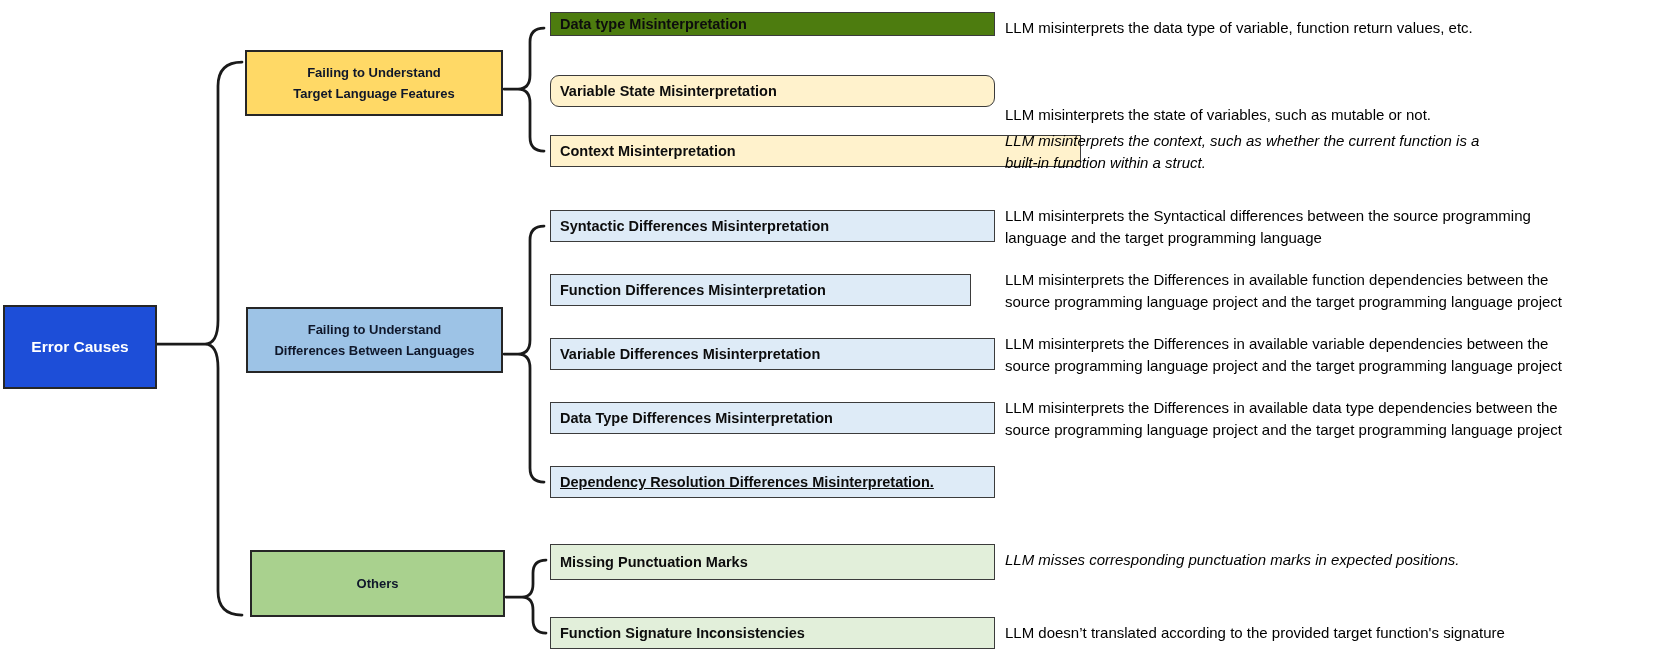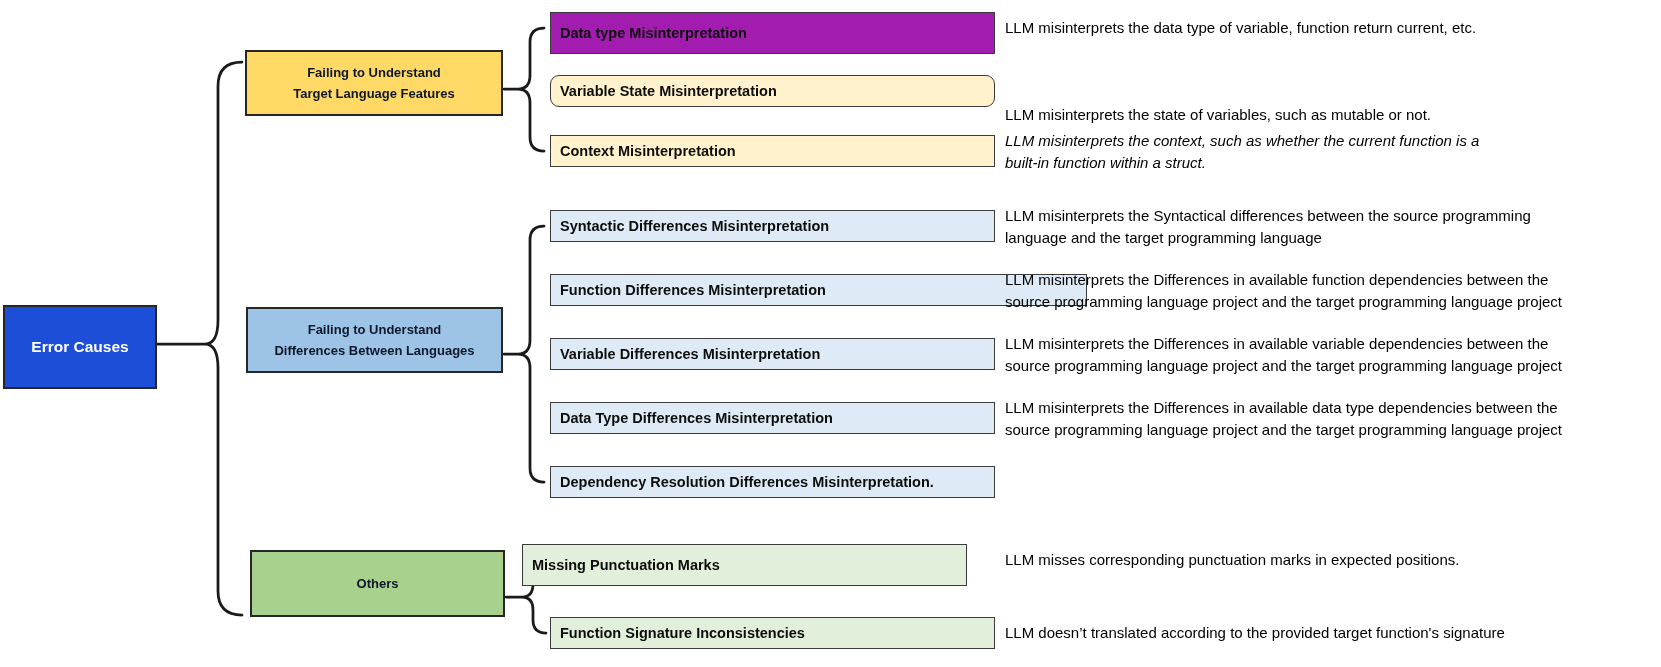--- a/index.html
+++ b/index.html
@@ -48,60 +48,60 @@
 <div id="stage">
   <svg id="lines" width="1661" height="667" viewBox="0 0 1661 667">
       <path d="M 242 62 Q 218 62 218 86 L 218 320 Q 218 344 205 344 Q 218 344 218 368 L 218 591 Q 218 615 242 615 M 157 344 L 206 344" fill="none" stroke="#1A1A1A" stroke-width="2.75" stroke-linecap="round" stroke-linejoin="round"></path>
       <path d="M 544 28 Q 530 28 530 42 L 530 75 Q 530 89 518 89 Q 530 89 530 103 L 530 137 Q 530 151 544 151 M 504 89 L 519 89" fill="none" stroke="#1A1A1A" stroke-width="2.75" stroke-linecap="round" stroke-linejoin="round"></path>
       <path d="M 544 226 Q 530 226 530 240 L 530 340 Q 530 354 518 354 Q 530 354 530 368 L 530 468 Q 530 482 544 482 M 504 354 L 519 354" fill="none" stroke="#1A1A1A" stroke-width="2.75" stroke-linecap="round" stroke-linejoin="round"></path>
       <path d="M 546 560 Q 533 560 533 573 L 533 584 Q 533 597 522 597 Q 533 597 533 610 L 533 620 Q 533 633 546 633 M 506 597 L 523 597" fill="none" stroke="#1A1A1A" stroke-width="2.75" stroke-linecap="round" stroke-linejoin="round"></path>
     </svg>
   <div class="node root-node" id="root-node" style="left: 3px; top: 305px; width: 154px; height: 84px; background: #1d4ed8; color: rgb(255, 255, 255);">Error Causes</div>
 <div class="node cat-node" style="left: 245px; top: 50px; width: 258px; height: 66px; background: rgb(255, 217, 102);">Failing to Understand
 Target Language Features</div>
-    <div class="node leaf-node" style="left: 550px; top: 12px; width: 445px; height: 42px; background: #a21caf; text-align: center;">
+    <div class="node leaf-node" style="left: 550px; top: 12px; width: 445px; height: 24px; background: #4d7c0f; text-align: center;">
       <span>Data type Misinterpretation</span>
     </div>
-    <div class="desc" style="left: 1005px; top: 28px;">LLM misinterprets the data type of variable, function return current, etc.</div>
+    <div class="desc" style="left: 1005px; top: 28px;">LLM misinterprets the data type of variable, function return values, etc.</div>
     <div class="node leaf-node" style="left: 550px; top: 75px; width: 445px; height: 32px; background: rgb(255, 242, 204); border-radius: 9px;">
       <span>Variable State Misinterpretation</span>
     </div>
     <div class="desc" style="left: 1005px; top: 91px; margin-top: 24px;">LLM misinterprets the state of variables, such as mutable or not.</div>
-    <div class="node leaf-node" style="left: 550px; top: 135px; width: 445px; height: 32px; background: rgb(255, 242, 204);">
+    <div class="node leaf-node" style="left: 550px; top: 135px; width: 531px; height: 32px; background: rgb(255, 242, 204);">
       <span>Context Misinterpretation</span>
     </div>
     <div class="desc" style="left: 1005px; top: 151px; font-style: italic;">LLM misinterprets the context, such as whether the current function is a
 built-in function within a struct.</div>
     <div class="node cat-node" style="left: 246px; top: 307px; width: 257px; height: 66px; background: rgb(157, 195, 230);">Failing to Understand
 Differences Between Languages</div>
     <div class="node leaf-node" style="left: 550px; top: 210px; width: 445px; height: 32px; background: rgb(222, 235, 247);">
       <span>Syntactic Differences Misinterpretation</span>
     </div>
     <div class="desc" style="left: 1005px; top: 226px;">LLM misinterprets the Syntactical differences between the source programming
 language and the target programming language</div>
-    <div class="node leaf-node" style="left: 550px; top: 274px; width: 537px; height: 32px; background: rgb(222, 235, 247);">
+    <div class="node leaf-node" style="left: 550px; top: 274px; width: 421px; height: 32px; background: rgb(222, 235, 247);">
       <span>Function Differences Misinterpretation</span>
     </div>
     <div class="desc" style="left: 1005px; top: 290px;">LLM misinterprets the Differences in available function dependencies between the
 source programming language project and the target programming language project</div>
     <div class="node leaf-node" style="left: 550px; top: 338px; width: 445px; height: 32px; background: rgb(222, 235, 247);">
       <span>Variable Differences Misinterpretation</span>
     </div>
     <div class="desc" style="left: 1005px; top: 354px;">LLM misinterprets the Differences in available variable dependencies between the
 source programming language project and the target programming language project</div>
     <div class="node leaf-node" style="left: 550px; top: 402px; width: 445px; height: 32px; background: rgb(222, 235, 247);">
       <span>Data Type Differences Misinterpretation</span>
     </div>
     <div class="desc" style="left: 1005px; top: 418px;">LLM misinterprets the Differences in available data type dependencies between the
 source programming language project and the target programming language project</div>
-    <div class="node leaf-node" style="left: 550px; top: 466px; width: 445px; height: 32px; background: rgb(222, 235, 247);">
+    <div class="node leaf-node" style="left: 550px; top: 466px; width: 445px; height: 32px; background: rgb(222, 235, 247); text-decoration: underline;">
       <span>Dependency Resolution Differences Misinterpretation.</span>
     </div>
     <div class="node cat-node" style="left: 250px; top: 550px; width: 255px; height: 67px; background: rgb(169, 209, 142);">Others</div>
-    <div class="node leaf-node" style="left: 522px; top: 544px; width: 445px; height: 42px; background: rgb(226, 239, 218);">
+    <div class="node leaf-node" style="left: 550px; top: 544px; width: 445px; height: 36px; background: rgb(226, 239, 218);">
       <span>Missing Punctuation Marks</span>
     </div>
-    <div class="desc" style="left: 1005px; top: 560px;">LLM misses corresponding punctuation marks in expected positions.</div>
+    <div class="desc" style="left: 1005px; top: 560px; font-style: italic;">LLM misses corresponding punctuation marks in expected positions.</div>
     <div class="node leaf-node" style="left: 550px; top: 617px; width: 445px; height: 32px; background: rgb(226, 239, 218);">
       <span>Function Signature Inconsistencies</span>
     </div>
     <div class="desc" style="left: 1005px; top: 633px;">LLM doesn’t translated according to the provided target function's signature</div>
   </div>
 
 </body></html>

